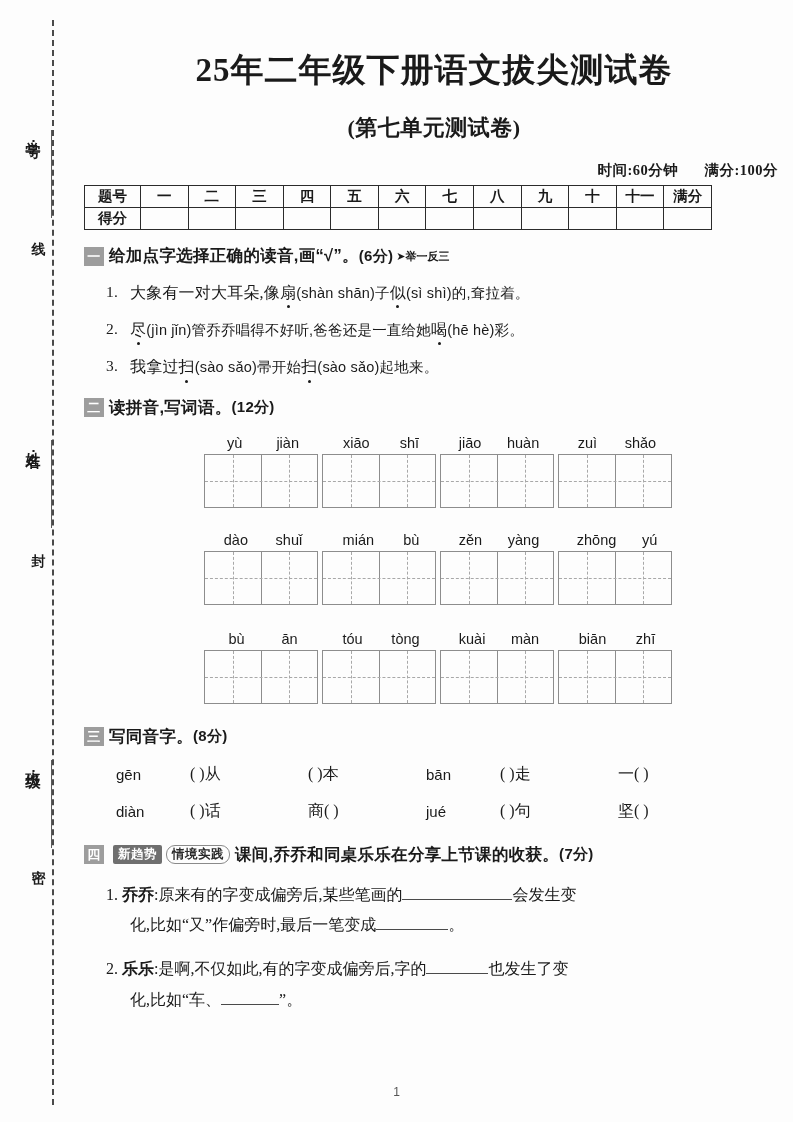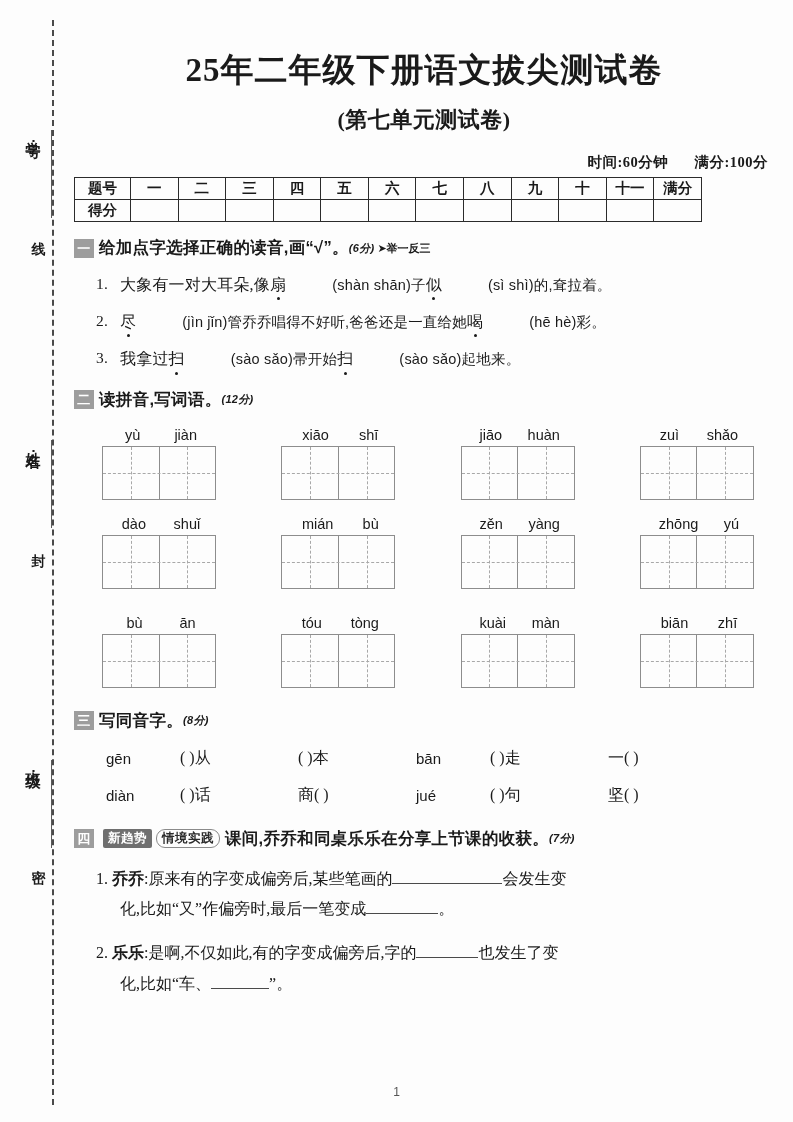--- a/index.html
+++ b/index.html
@@ -66,38 +66,38 @@
     font-size: 14px;
     font-weight: bold;
     font-family: "Liberation Sans", "DejaVu Sans", sans-serif;
     background: #fdfdfd;
     padding: 3px 0;
   }
 
   
   #content {
     position: absolute;
-    left: 74px; top: 0;
+    left: 84px; top: 0;
     width: 700px;
   }
 
   
   .doc-title {
     text-align: center;
     font-size: 33px;
     font-weight: bold;
     letter-spacing: 1px;
     margin-top: 48px;
     font-family: "Liberation Serif", "DejaVu Serif", serif;
   }
   .doc-subtitle {
     text-align: center;
     font-size: 22px;
     font-weight: bold;
-    margin-top: 12px;
+    margin-top: 20px;
     letter-spacing: 0.5px;
   }
 
   
   .meta-line {
     text-align: right;
     font-size: 14.5px;
     font-weight: bold;
     margin-top: 18px;
     padding-right: 6px;
@@ -140,21 +140,21 @@
     line-height: 19px;
     background: #9d9d9d;
     color: #ffffff;
     text-align: center;
     font-size: 13px;
     font-weight: bold;
     margin-right: 5px;
     flex: none;
   }
   .sec-text { font-size: 16.5px; }
-  .sec-pts { font-size: 11px; font-weight: bold; font-style: italic; }
+  .sec-pts { font-size: 15px; font-weight: bold; }
   .sec-tag {
     font-size: 11px;
     margin-left: 3px;
     font-weight: bold;
     letter-spacing: 0;
   }
   .badge-dark {
     background: #6f6f6f;
     color: #fff;
     font-size: 12.5px;
@@ -189,26 +189,26 @@
   .dotc { position: relative; display: inline-block; }
   .dotc::after {
     content: "";
     position: absolute;
     left: 50%; bottom: -4px;
     width: 3px; height: 3px;
     margin-left: -1.5px;
     border-radius: 50%;
     background: #1a1a1a;
   }
-  .py { font-family: "Liberation Sans", "DejaVu Sans", sans-serif; font-size: 14.5px; padding-left: 46px; }
+  .py { font-family: "Liberation Sans", "DejaVu Sans", sans-serif; font-size: 14.5px; }
 
   
   .grid-row {
     display: flex;
-    justify-content: space-between;
+    justify-content: center;
     padding: 0 16px 0 28px;
     margin-top: 16px;
   }
   .grid-cell { width: 118px; }
   .grid-py {
     display: flex;
     justify-content: space-around;
     font-family: "Liberation Sans", "DejaVu Sans", sans-serif;
     font-size: 14.5px;
     margin-bottom: 3px;
@@ -416,21 +416,21 @@
             <span>zuì</span>
             <span>shǎo</span>
           </div>
         <div class="tzg">
             <div class="half"></div>
             <div class="half"></div>
           </div>
       </div>
     </div>
 
-    <div class="grid-row" style="margin-top:16px;">
+    <div class="grid-row" style="margin-top:24px;">
       <div class="grid-cell">
         <div class="grid-py">
             <span>dào</span>
             <span>shuǐ</span>
           </div>
         <div class="tzg">
             <div class="half"></div>
             <div class="half"></div>
           </div>
       </div>

